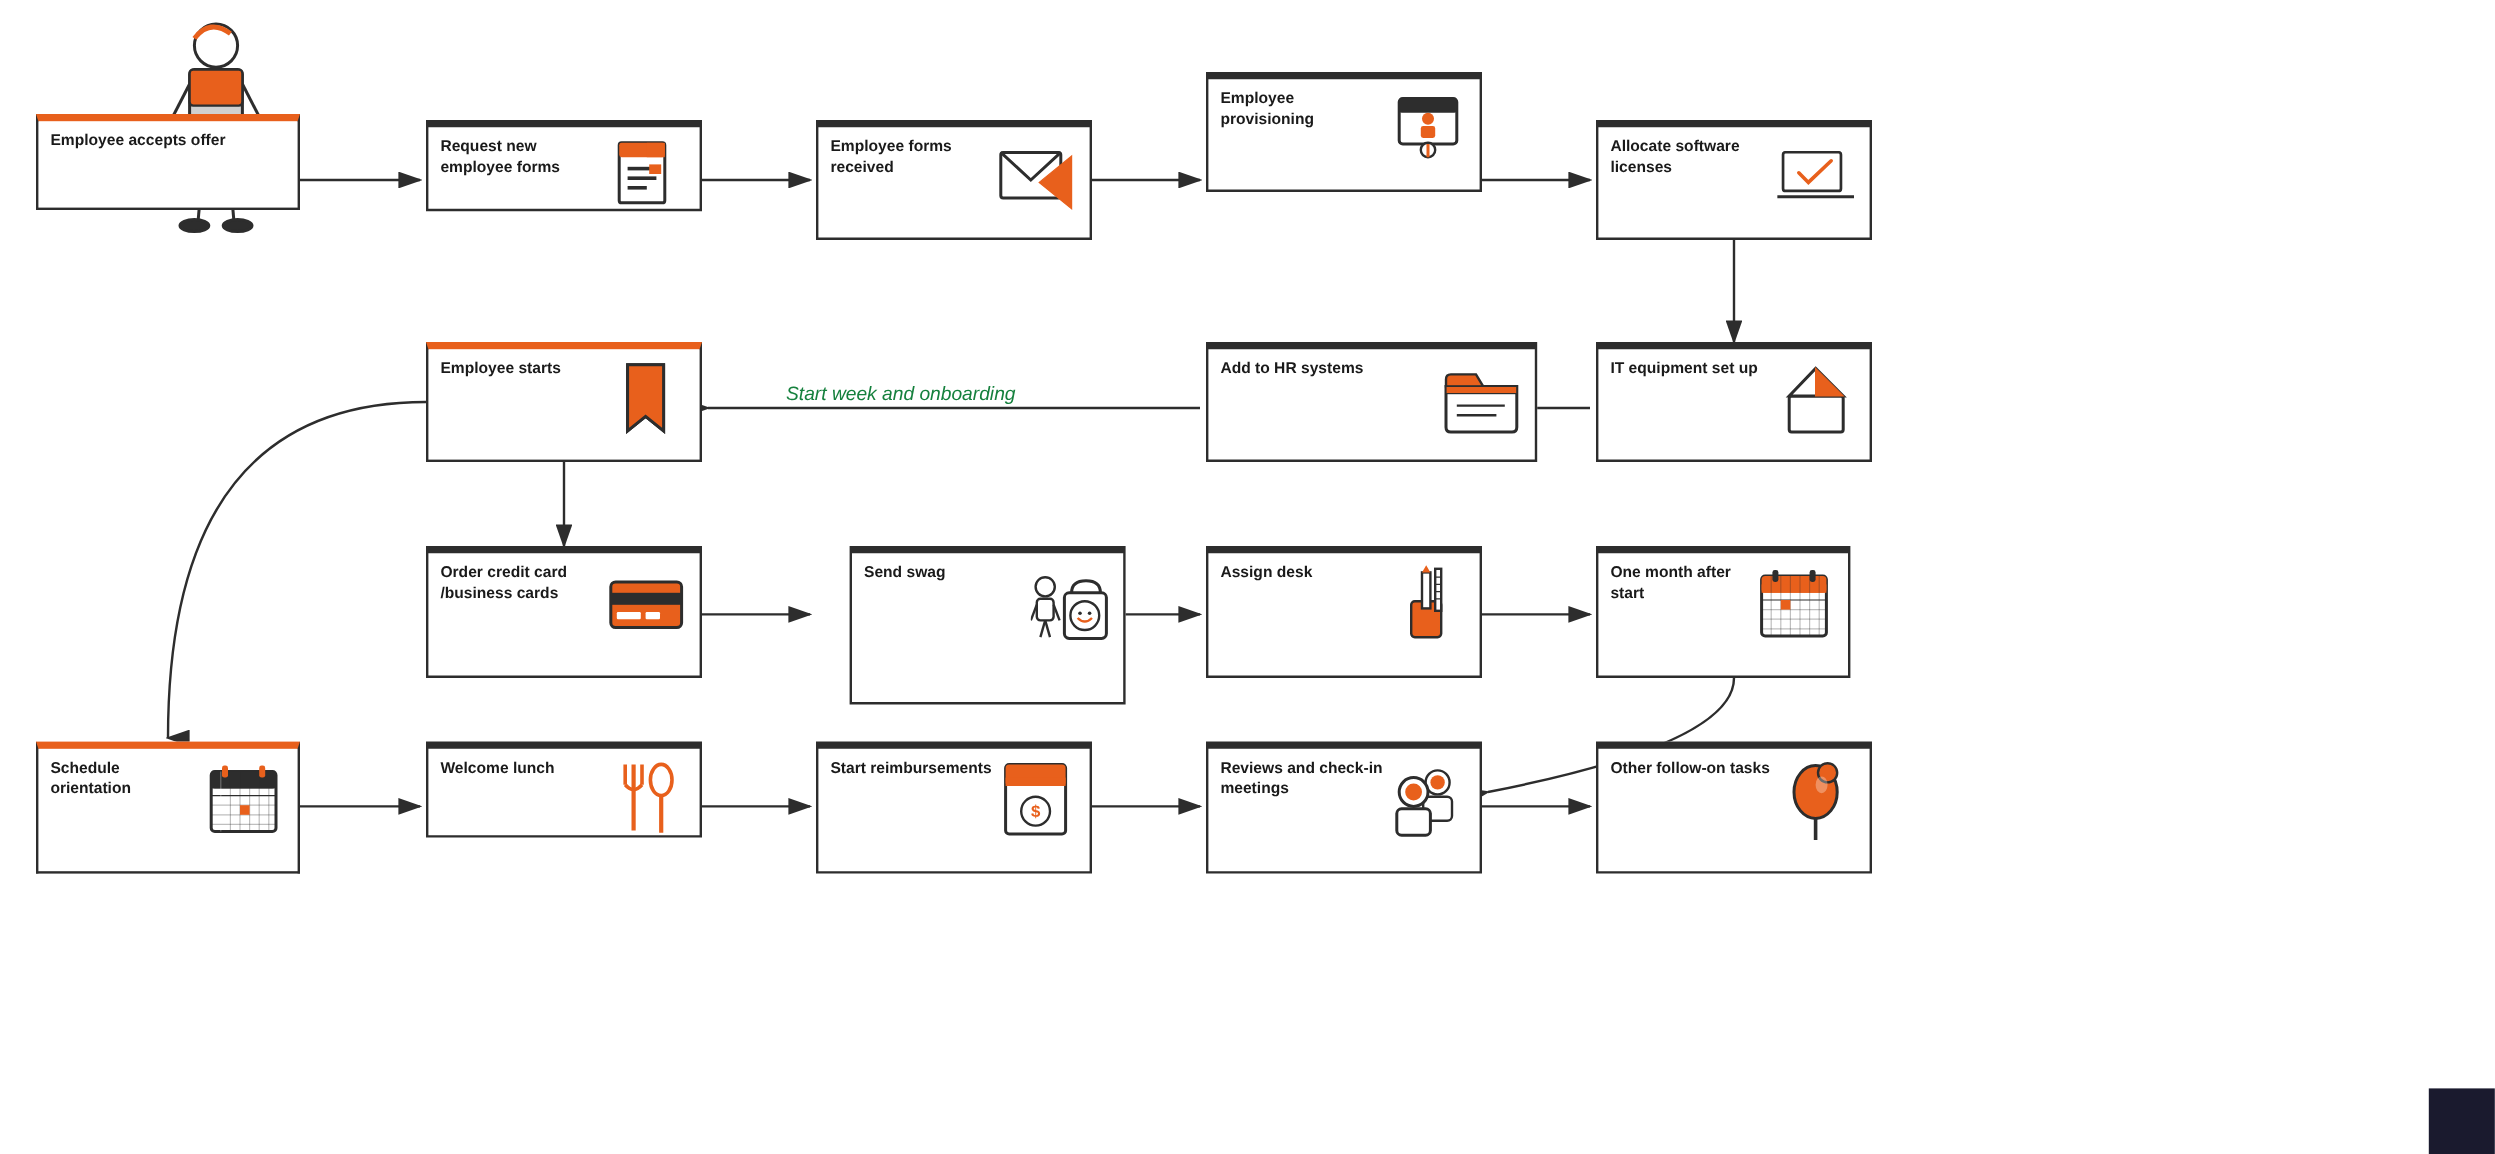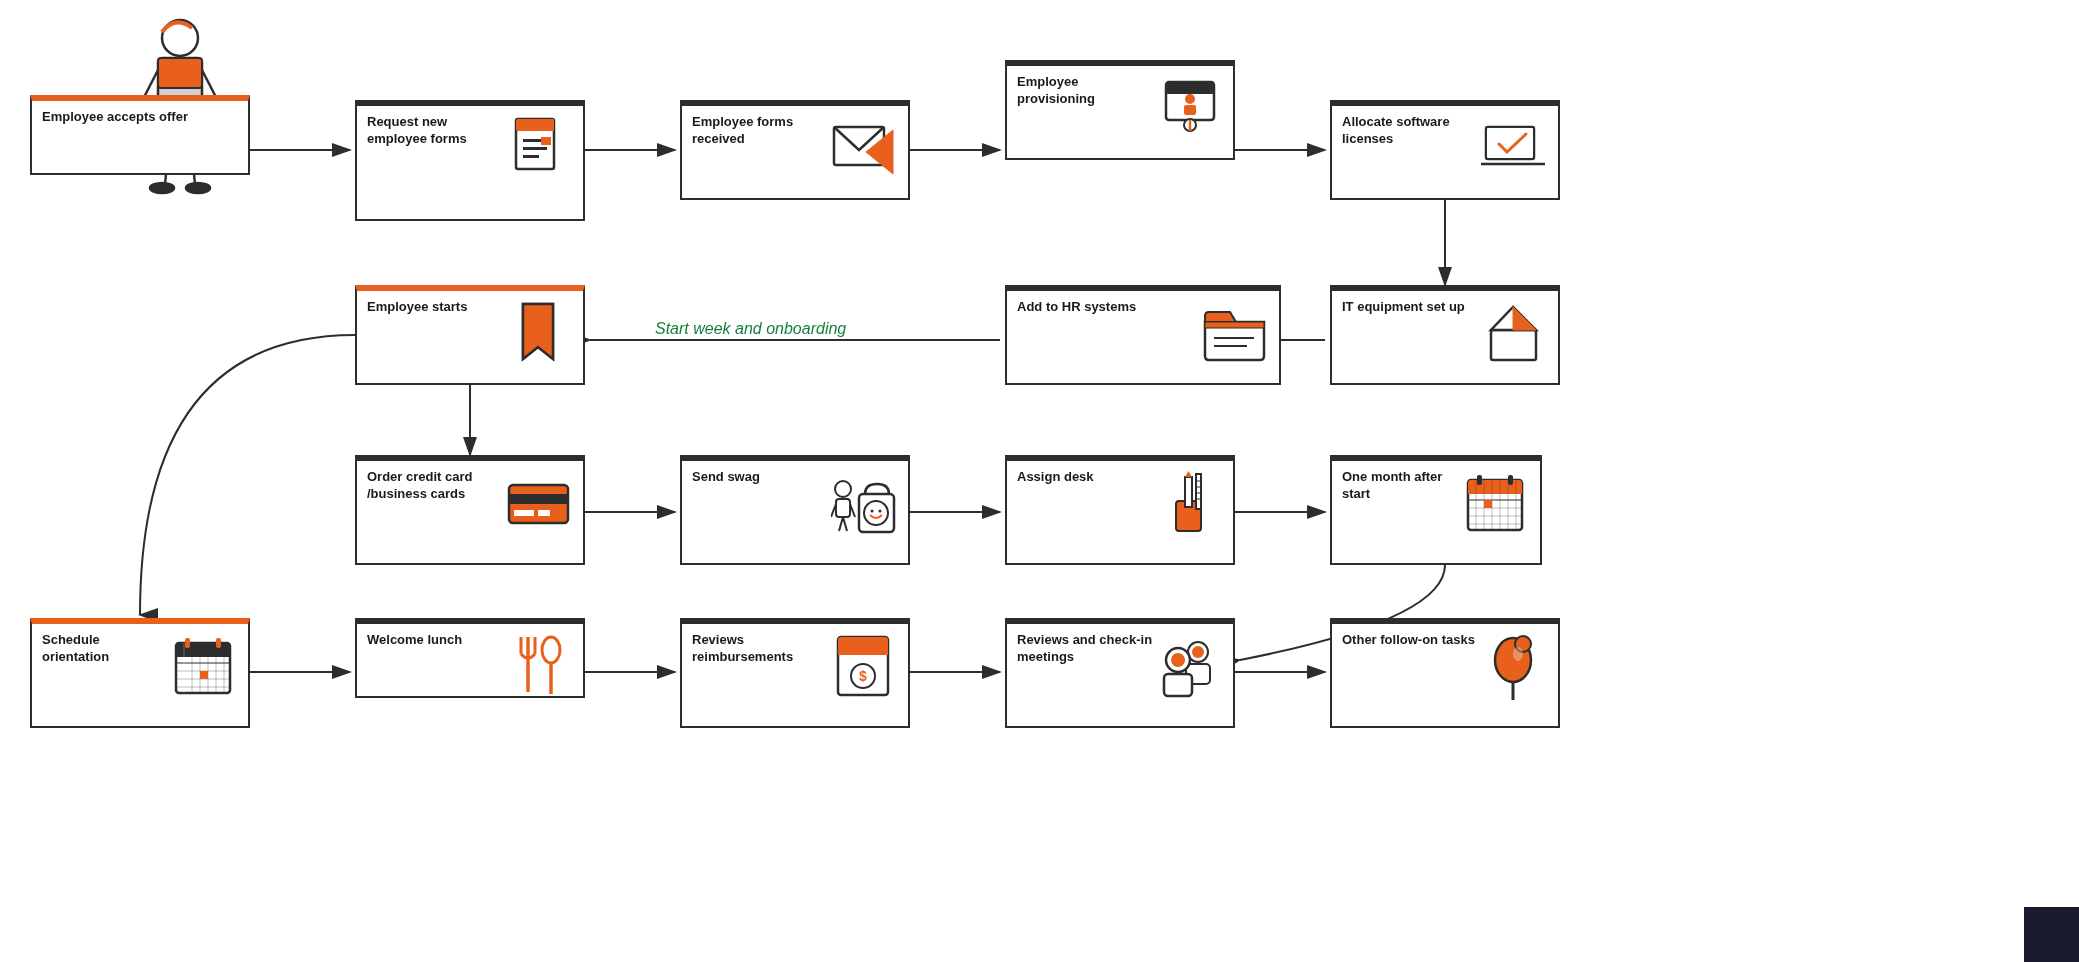--- a/index.html
+++ b/index.html
@@ -160,21 +160,21 @@
 
     <rect x="38" y="48" width="44" height="30" rx="3" fill="#e8601c" stroke="#2d2d2d" stroke-width="2"></rect>
   </svg>
 
   <div class="process-box orange-bar" style="left:30px; top:95px; width:220px; height:80px; border-top:6px solid #e8601c;">
     <div class="content">
       <span class="label">Employee accepts offer</span>
     </div>
   </div>
 
-  <div class="process-box dark-bar" style="left:355px; top:100px; width:230px; height:121px; border-top:6px solid #2d2d2d;">
+  <div class="process-box dark-bar" style="left:355px; top:100px; width:230px; height:76px; border-top:6px solid #2d2d2d;">
     <div class="content">
       <span class="label">Request new employee forms</span>
       <div class="icon-area">
 
         <svg width="55" height="65" viewBox="0 0 55 65">
           <rect x="5" y="2" width="38" height="50" rx="2" fill="white" stroke="#2d2d2d" stroke-width="2.5"></rect>
           <rect x="5" y="2" width="38" height="12" rx="2" fill="#e8601c"></rect>
           <rect x="12" y="22" width="24" height="3" fill="#2d2d2d"></rect>
           <rect x="12" y="30" width="24" height="3" fill="#2d2d2d"></rect>
           <rect x="12" y="38" width="16" height="3" fill="#2d2d2d"></rect>
@@ -289,21 +289,21 @@
         <svg width="65" height="45" viewBox="0 0 65 45">
           <rect x="3" y="3" width="59" height="38" rx="4" fill="#e8601c" stroke="#2d2d2d" stroke-width="2.5"></rect>
           <rect x="3" y="12" width="59" height="10" fill="#2d2d2d"></rect>
           <rect x="8" y="28" width="20" height="6" rx="1" fill="white"></rect>
           <rect x="32" y="28" width="12" height="6" rx="1" fill="white"></rect>
         </svg>
       </div>
     </div>
   </div>
 
-  <div class="process-box dark-bar" style="left:680px; top:455px; width:230px; height:110px; border-top:6px solid #2d2d2d;">
+  <div class="process-box dark-bar" style="left:708px; top:455px; width:230px; height:132px; border-top:6px solid #2d2d2d;">
     <div class="content">
       <span class="label">Send swag</span>
       <div class="icon-area">
 
         <svg width="65" height="70" viewBox="0 0 65 70">
 
           <rect x="28" y="25" width="35" height="38" rx="4" fill="white" stroke="#2d2d2d" stroke-width="2.5"></rect>
 
           <circle cx="45" cy="44" r="12" fill="white" stroke="#2d2d2d" stroke-width="2"></circle>
           <path d="M39,46 Q45,52 51,46" stroke="#e8601c" stroke-width="2" fill="none"></path>
@@ -416,21 +416,21 @@
 
           <line x1="45" y1="28" x2="45" y2="62" stroke="#e8601c" stroke-width="3.5"></line>
           <ellipse cx="45" cy="18" rx="9" ry="13" fill="white" stroke="#e8601c" stroke-width="3"></ellipse>
         </svg>
       </div>
     </div>
   </div>
 
   <div class="process-box dark-bar" style="left:680px; top:618px; width:230px; height:110px; border-top:6px solid #2d2d2d;">
     <div class="content">
-      <span class="label">Reviews reimbursements</span>
+      <span class="label">Start reimbursements</span>
       <div class="icon-area">
 
         <svg width="60" height="70" viewBox="0 0 60 70">
           <rect x="5" y="5" width="50" height="58" rx="3" fill="white" stroke="#2d2d2d" stroke-width="2.5"></rect>
           <rect x="5" y="5" width="50" height="18" rx="3" fill="#e8601c"></rect>
           <rect x="5" y="16" width="50" height="7" fill="#e8601c"></rect>
           <circle cx="30" cy="44" r="12" fill="white" stroke="#2d2d2d" stroke-width="2"></circle>
           <text x="30" y="49" text-anchor="middle" font-size="14" font-weight="bold" fill="#e8601c">$</text>
         </svg>
       </div>

